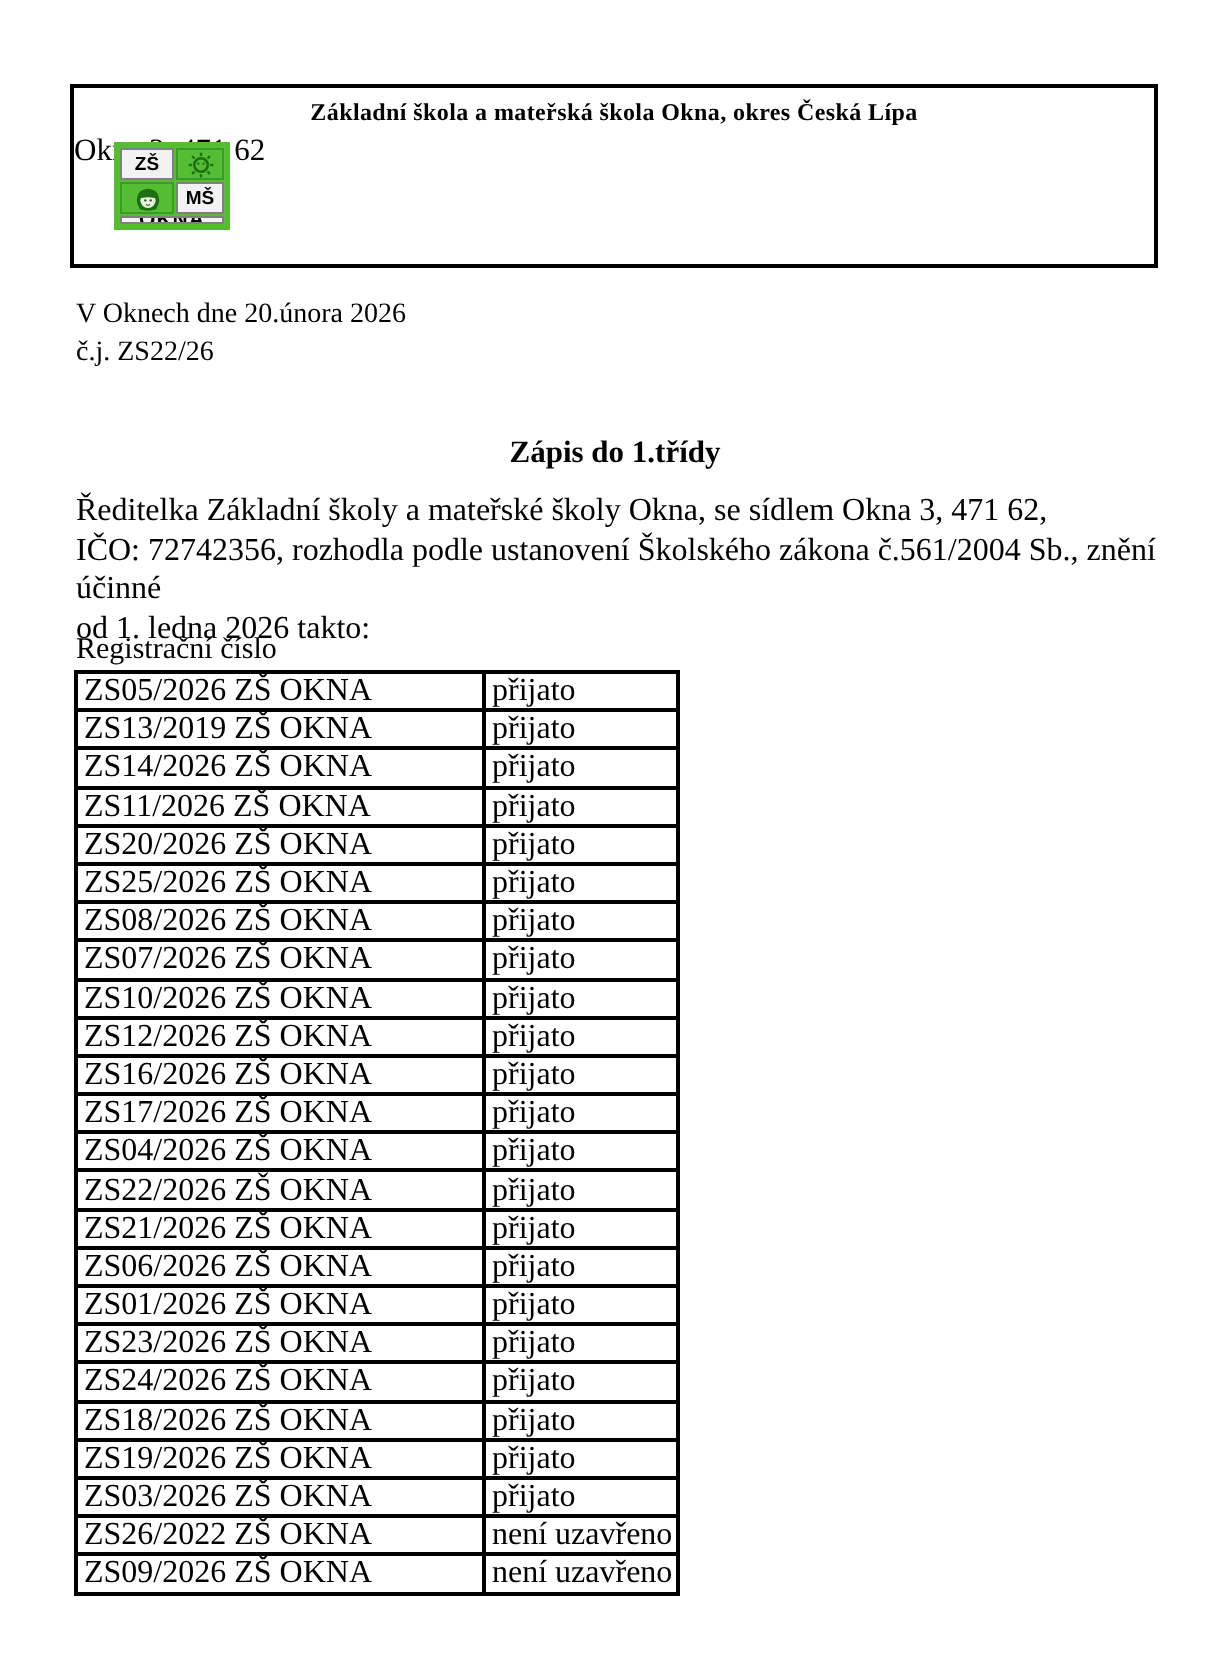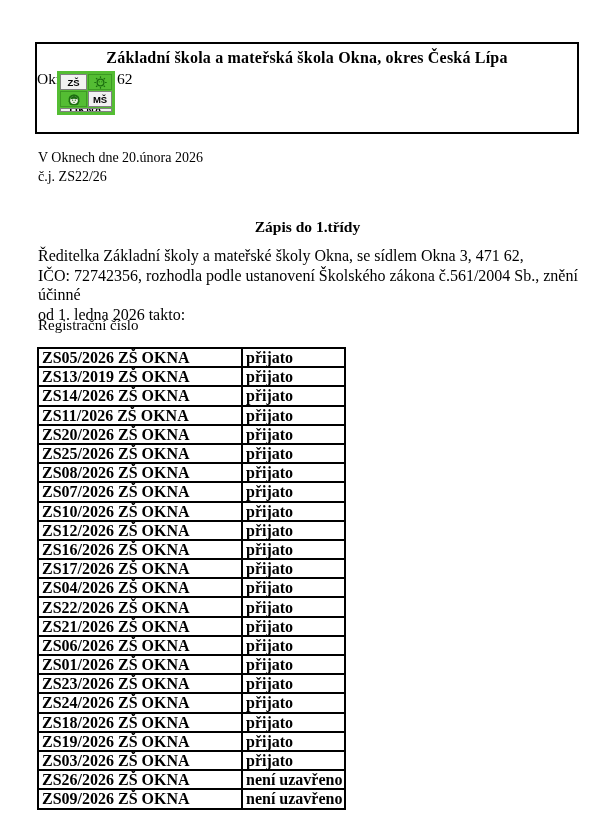--- a/index.html
+++ b/index.html
@@ -16,21 +16,21 @@
   
   .letterhead {
     position: absolute;
     left: 35px; top: 42px;
     width: 540px; height: 88px;
     border: 2px solid #000;
   }
   .school-name {
     margin-top: 5px;
     text-align: center;
-    font-size: 16px;
+    font-size: 12px;
     font-weight: bold;
     letter-spacing: 0.2px;
   }
   .school-address {
     margin-top: 3px;
     text-align: left;
     font-size: 15.5px;
   }
 
   
@@ -94,24 +94,23 @@
   .section-heading {
     position: absolute;
     left: 38px; top: 317px;
     font-size: 15px;
     font-weight: normal;
   }
 
   
   .reg-table {
     position: absolute;
-    left: 37px; top: 347px;
+    left: 37px; top: 335px;
     border-collapse: collapse;
     table-layout: fixed;
-    font-weight: bold;
   }
   .reg-table td {
     border: 2px solid #000;
     font-size: 16px;
     line-height: 17px;
     height: 17.2px;
     padding: 0 2px 0 3px;
     white-space: nowrap;
     overflow: hidden;
     vertical-align: middle;
@@ -263,21 +262,21 @@
         </tr>
         <tr>
           <td>ZS19/2026 ZŠ OKNA</td>
           <td>přijato</td>
         </tr>
         <tr>
           <td>ZS03/2026 ZŠ OKNA</td>
           <td>přijato</td>
         </tr>
         <tr>
-          <td>ZS26/2026 ZŠ OKNA</td>
+          <td>ZS26/2022 ZŠ OKNA</td>
           <td>není uzavřeno</td>
         </tr>
         <tr>
           <td>ZS09/2026 ZŠ OKNA</td>
           <td>není uzavřeno</td>
         </tr>
       </tbody>
   </table>
 
 </div>

